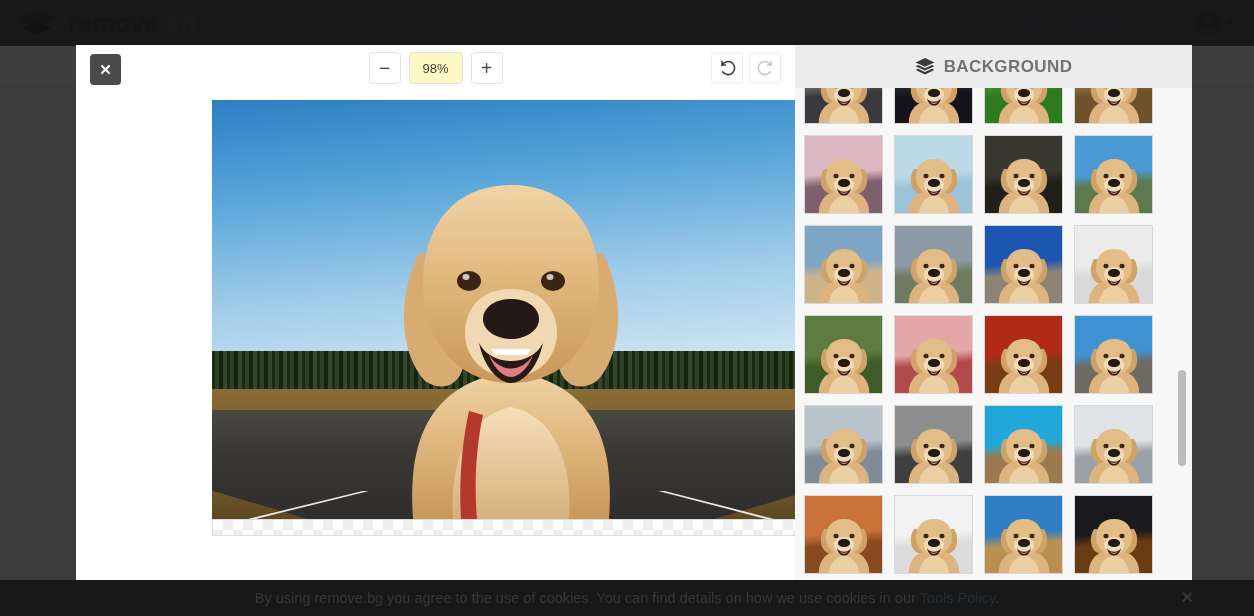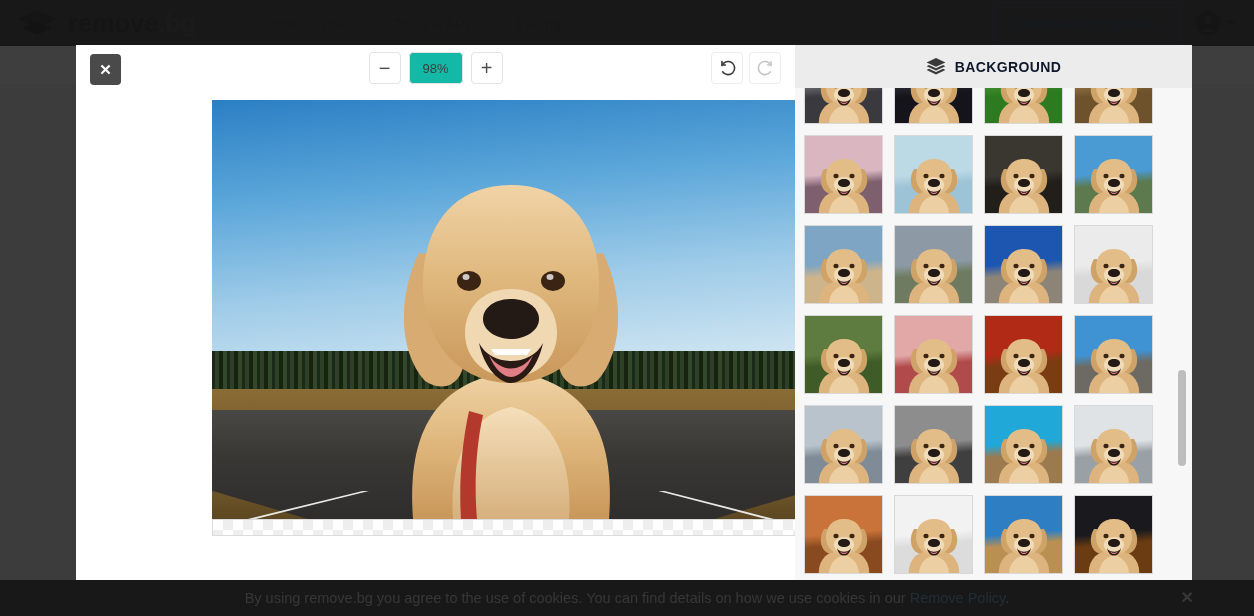--- a/index.html
+++ b/index.html
@@ -188,21 +188,21 @@
     border-radius: 4px;
     color: #4d4d4d;
     font-size: 20px;
     line-height: 1;
     display: flex;
     align-items: center;
     justify-content: center;
   }
   .zoom-value {
     min-width: 54px; height: 32px;
-    background: #14b8a6;
+    background: #fef9c3;
     border: 1px solid #e2e2e2;
     border-radius: 4px;
     color: #3d3d3d;
     font-size: 13px;
     display: flex;
     align-items: center;
     justify-content: center;
   }
 
   .history-group {
@@ -361,24 +361,24 @@
     display: flex;
     height: 43px;
     width: 397px;
   }
   .panel-tab {
     flex: 1 1 50%;
     display: flex;
     align-items: center;
     justify-content: center;
     gap: 9px;
-    font-size: 14px;
+    font-size: 17px;
     font-weight: bold;
     letter-spacing: 0.4px;
-    color: #0f172a;
+    color: #737373;
     white-space: nowrap;
   }
   .panel-tab.inactive { background: #ececec; }
   .panel-tab.active { background: #ffffff; }
   .panel-tab svg { display:block; }
 
   .thumb-scroll {
     position: absolute;
     top: 43px; left: 0;
     width: 397px;
@@ -461,21 +461,21 @@
         <span class="caret-down"></span>
       </div>
     </div>
   </div>
 
   <div class="page-body">
     <div class="page-band"></div>
   </div>
 
   <div class="cookie-banner">
-    <span class="cookie-text"><span>By using remove.bg you agree to the use of cookies. You can find details on how we use cookies in our</span> <a href="#">Remove Policy</a><span>.</span></span>
+    <span class="cookie-text"><span>By using remove.bg you agree to the use of cookies. You can find details on how we use cookies in our</span> <a href="#">Tools Policy</a><span>.</span></span>
     <span class="cookie-close">✕</span>
   </div>
 
   <div class="overlay"></div>
 
   <div class="modal">
 
     <div class="editor">
 
       <div class="editor-toolbar">

